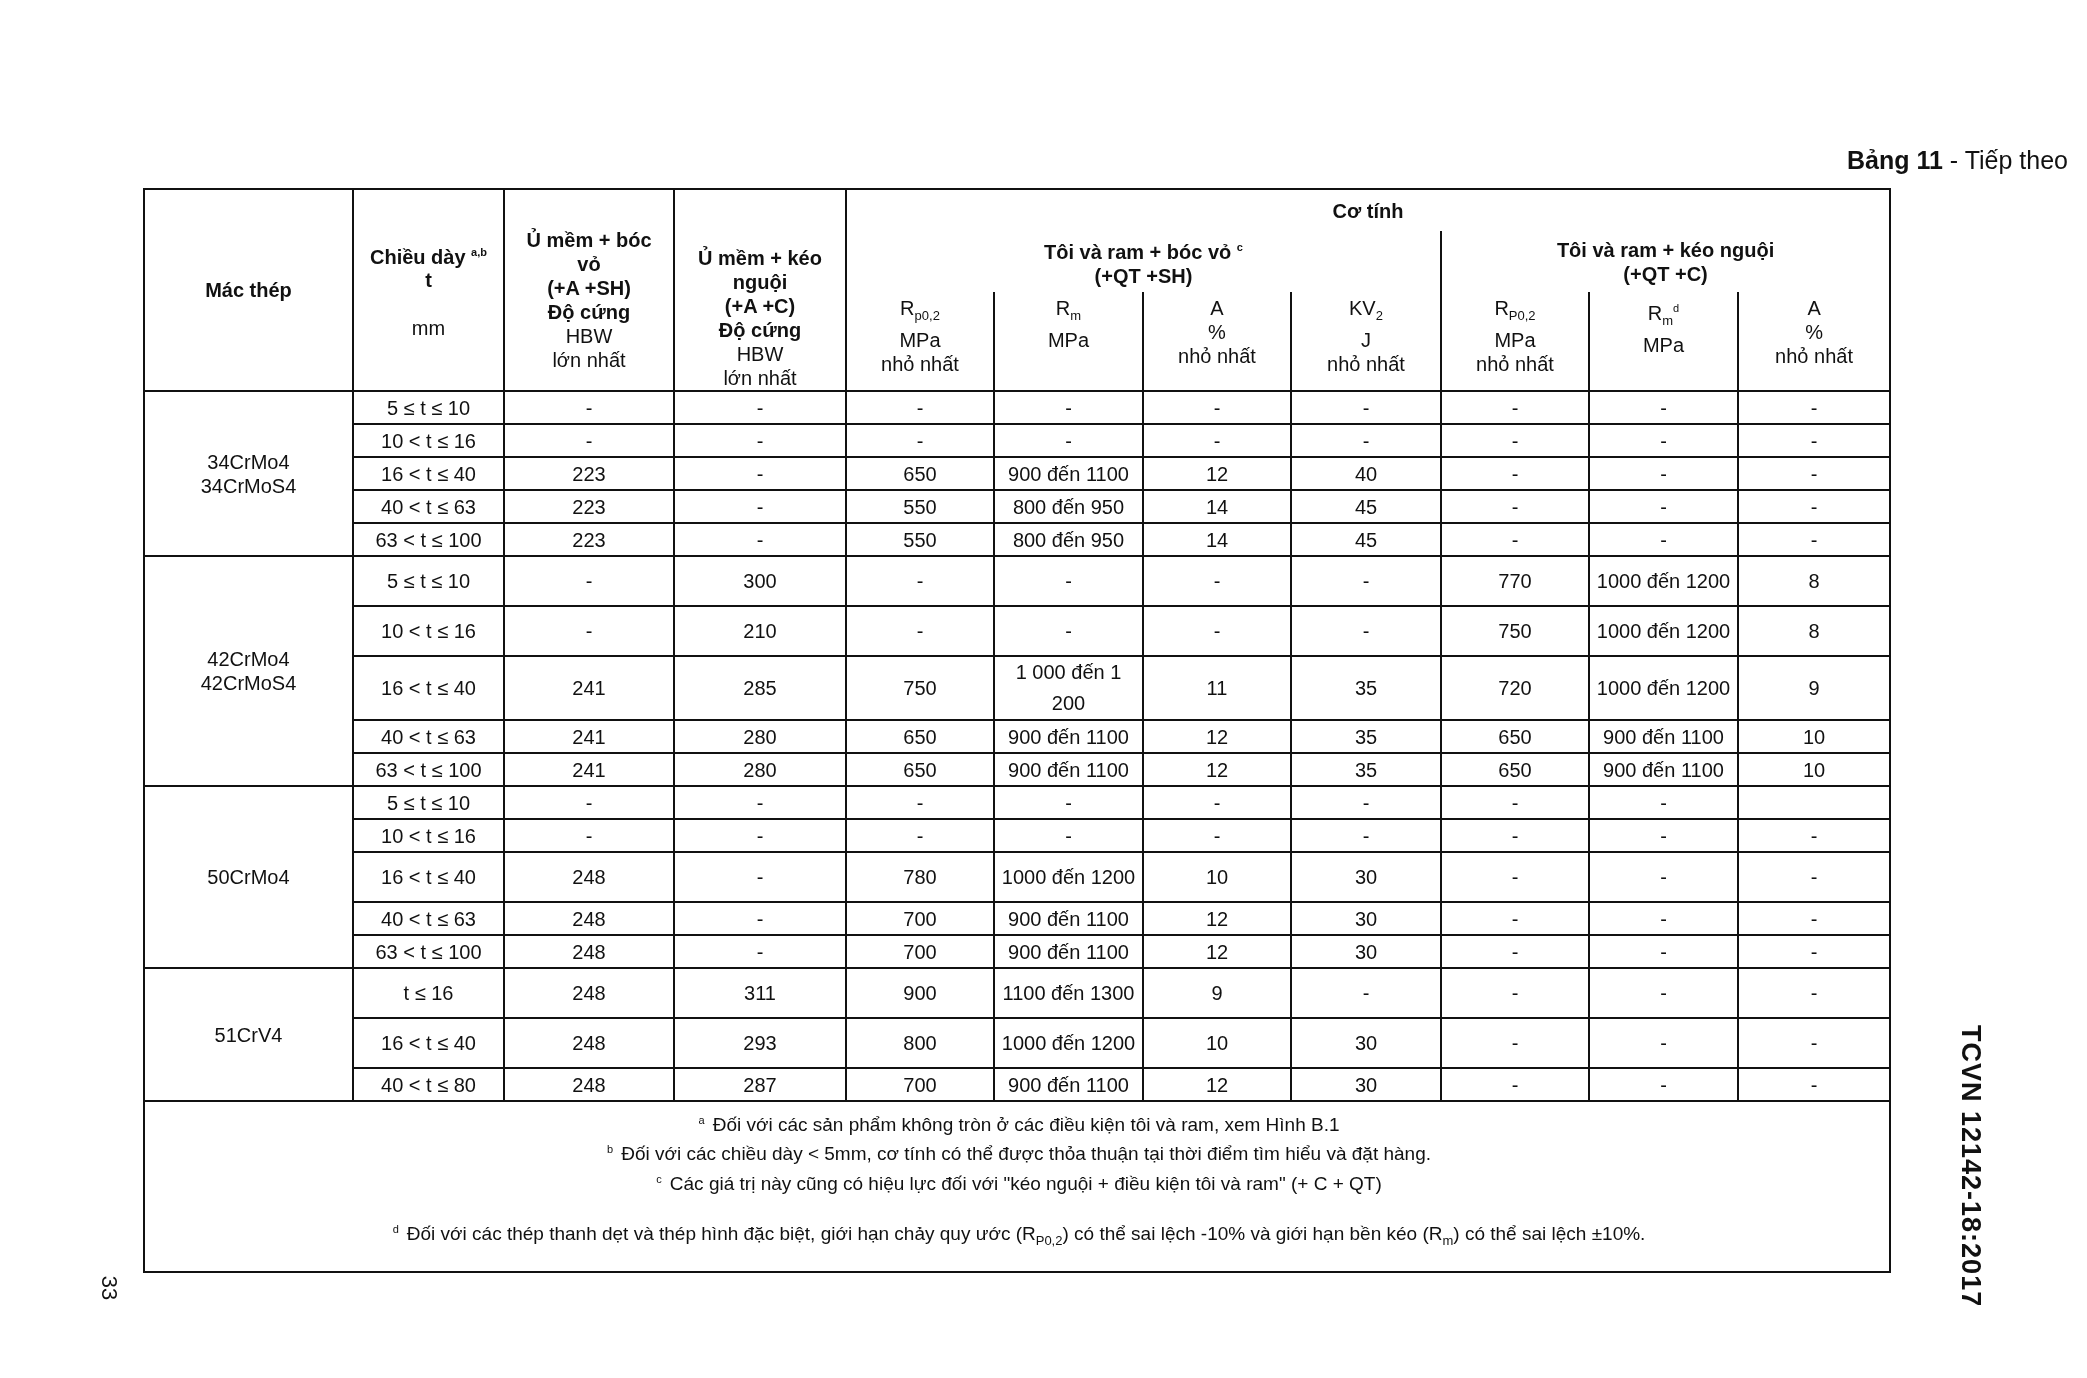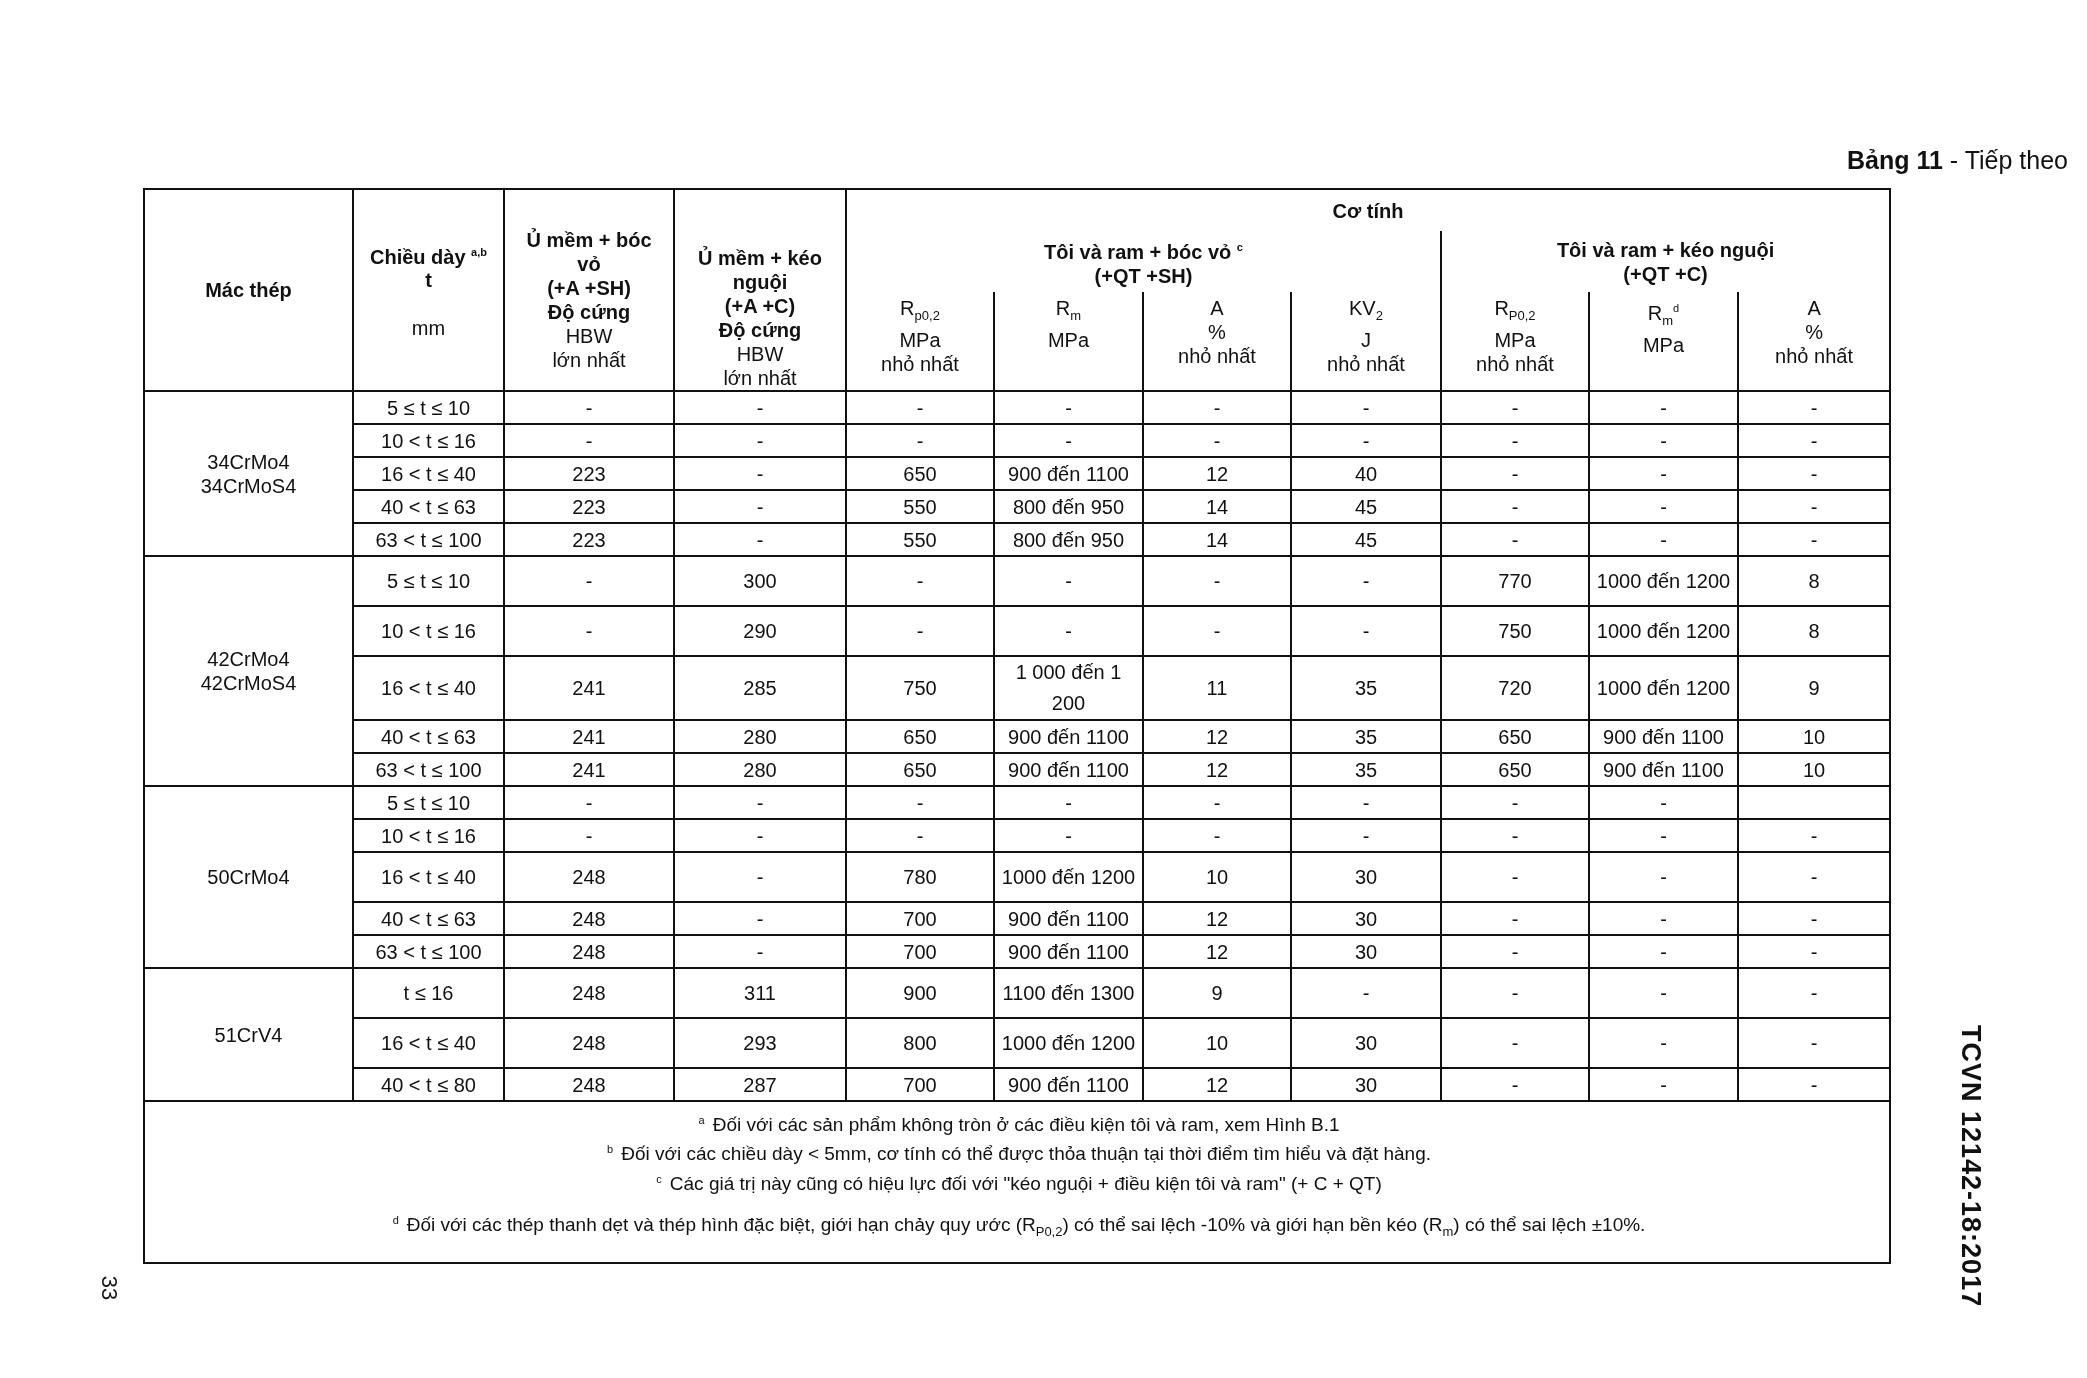--- a/index.html
+++ b/index.html
@@ -184,21 +184,21 @@
         <td>-</td>
         <td>-</td>
         <td>-</td>
         <td>770</td>
         <td style="line-height: 22px;">1000 đến 1200</td>
         <td>8</td>
       </tr>
       <tr class="r52">
         <td class="range">10 &lt; t ≤ 16</td>
         <td>-</td>
-        <td>290</td>
+        <td>210</td>
         <td>-</td>
         <td>-</td>
         <td>-</td>
         <td>-</td>
         <td>750</td>
         <td style="line-height: 22px;">1000 đến 1200</td>
         <td>8</td>
       </tr>
       <tr class="r52">
         <td class="range">16 &lt; t ≤ 40</td>
@@ -334,20 +334,20 @@
         <td>-</td>
         <td>-</td>
       </tr>
     </tbody>
   <tfoot>
     <tr class="foot">
       <td colspan="11">
         <div><sup>a</sup><span>Đối với các sản phẩm không tròn ở các điều kiện tôi và ram, xem Hình B.1</span></div>
         <div><sup>b</sup><span>Đối với các chiều dày &lt; 5mm, cơ tính có thể được thỏa thuận tại thời điểm tìm hiểu và đặt hàng.</span></div>
         <div><sup>c</sup><span>Các giá trị này cũng có hiệu lực đối với "kéo nguội + điều kiện tôi và ram" (+ C + QT)</span></div>
-        <div style="margin-top:12px"><sup>d</sup><span>Đối với các thép thanh dẹt và thép hình đặc biệt, giới hạn chảy quy ước (R</span><sub>P0,2</sub><span>) có thể sai lệch -10% và giới hạn bền kéo (R</span><sub>m</sub><span>)  có thể sai lệch ±10%.</span></div>
+        <div style="margin-top:21px"><sup>d</sup><span>Đối với các thép thanh dẹt và thép hình đặc biệt, giới hạn chảy quy ước (R</span><sub>P0,2</sub><span>) có thể sai lệch -10% và giới hạn bền kéo (R</span><sub>m</sub><span>)  có thể sai lệch ±10%.</span></div>
       </td>
     </tr>
   </tfoot>
 </table>
 
 <div class="side-code">TCVN 12142-18:2017</div>
 <div class="page-num">33</div>
 
 </body></html>

